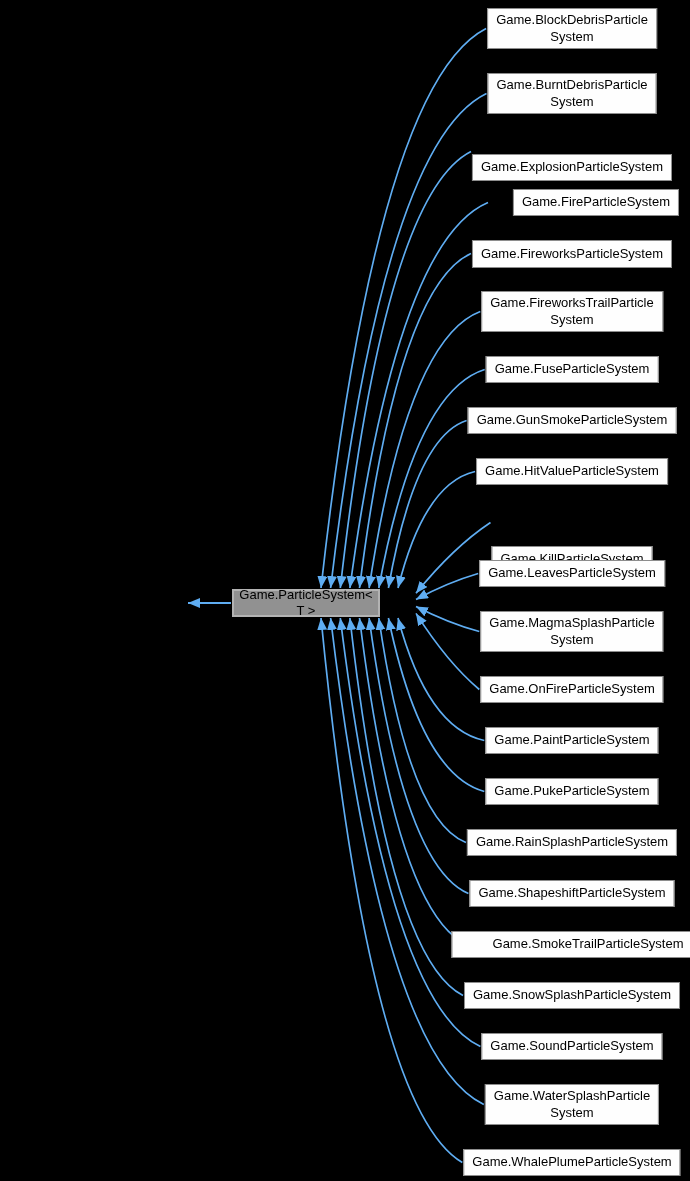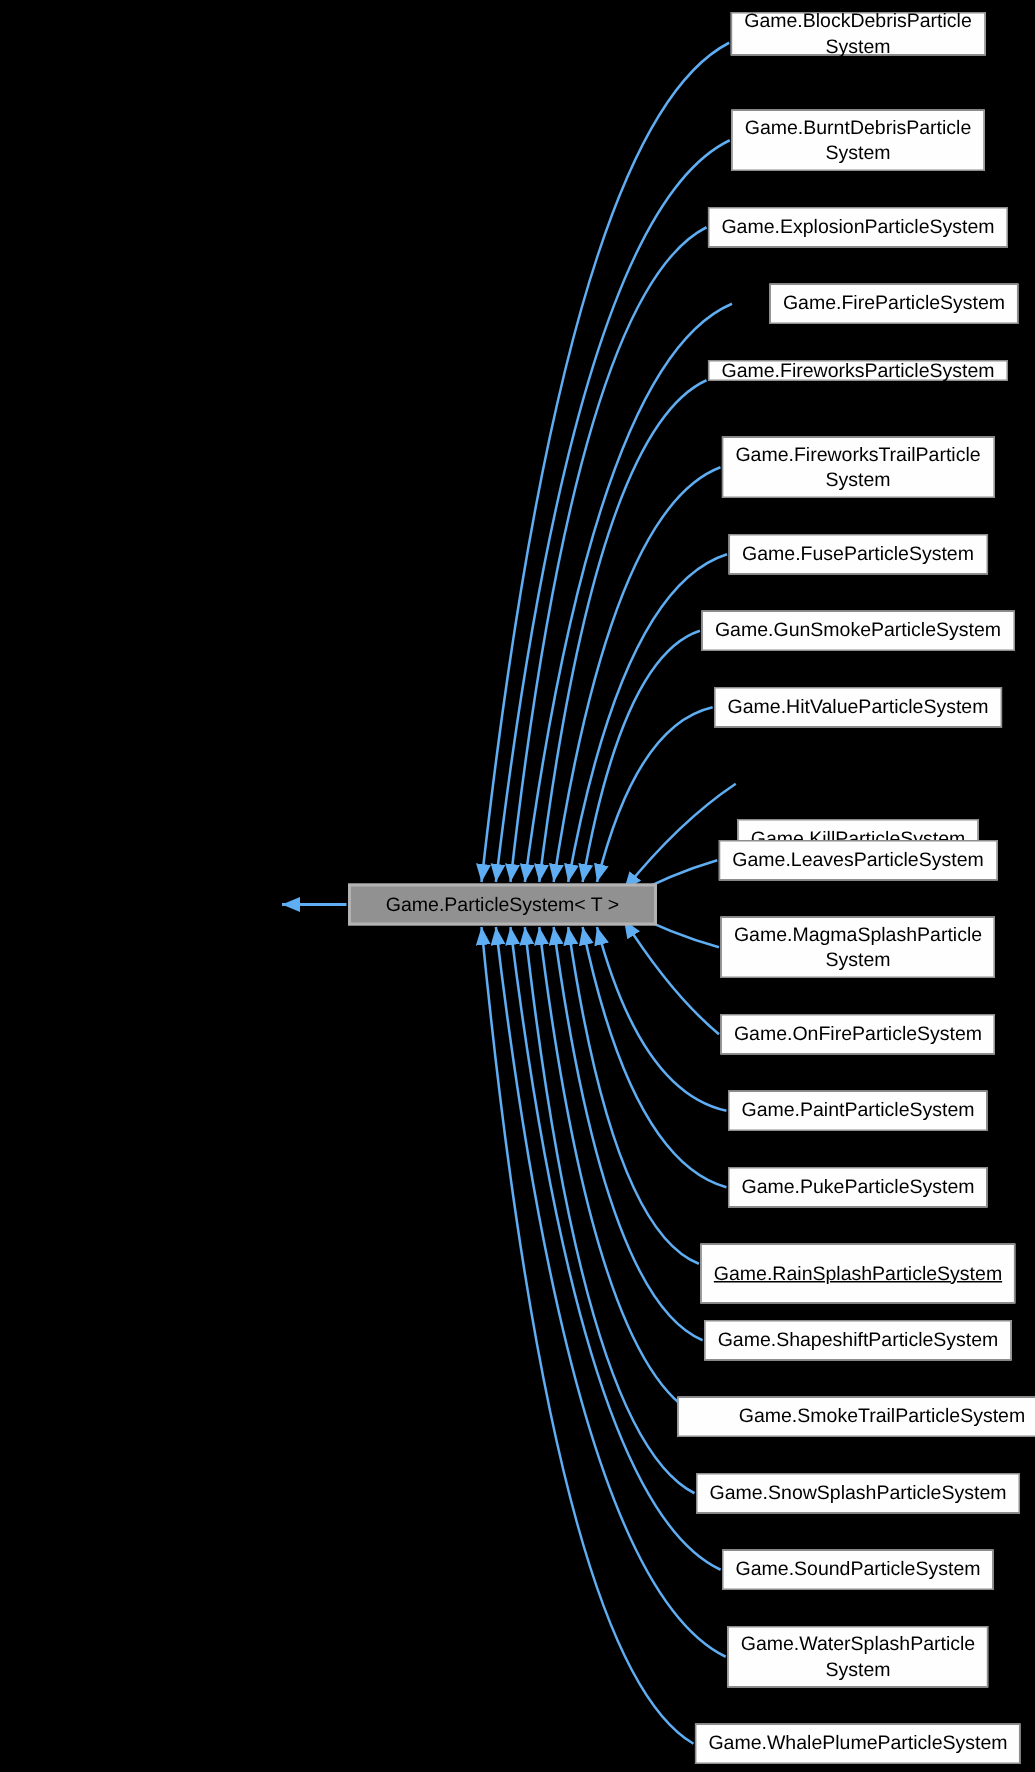--- a/index.html
+++ b/index.html
@@ -21,21 +21,21 @@
   .node{
     position:absolute;box-sizing:border-box;
     display:flex;align-items:center;justify-content:center;
     text-align:center;background:var(--node-fill);
     border:1.5px solid var(--node-border);
     white-space:pre-line;line-height:16.5px;padding:0 8px;
     z-index:2;
   }
   .node.base{left:4px;top:589px;width:181px;height:28px;}
   .node.center{
-    left:232px;top:589px;width:206px;height:28px;
+    left:232px;top:589px;width:148px;height:28px;
     background:var(--center-fill);border:2px solid var(--center-border);
   }
   .node.derived{left:572px;transform:translateX(-50%);}
 </style>
 </head>
 <body>
 
 <div class="canvas">
   <svg id="edge-layer" width="690" height="1181" viewBox="0 0 690 1181">
       <defs>
@@ -65,40 +65,40 @@
       <path d="M 478.2 573.5 Q 447.1 582.6 416.0 599.5" fill="none" stroke="#5fadf2" stroke-width="1.7" marker-end="url(#arrowhead)"></path>
       <path d="M 479.3 631.5 Q 447.6 622.7 416.0 606.4" fill="none" stroke="#5fadf2" stroke-width="1.7" marker-end="url(#arrowhead)"></path>
       <path d="M 479.3 689.5 Q 447.6 662.9 416.0 613.4" fill="none" stroke="#5fadf2" stroke-width="1.7" marker-end="url(#arrowhead)"></path>
       <path d="M 231 603 L 188 603" fill="none" stroke="#5fadf2" stroke-width="2" marker-end="url(#arrowhead)"></path>
     </svg>
 
 
   <div class="node center" id="center-node">Game.ParticleSystem&lt; T &gt;</div>
 
   <div id="derived-container">
-      <div class="node derived" style="top: 8px; height: 29px;">Game.BlockDebrisParticle
+      <div class="node derived" style="top: 8px; height: 41px;">Game.BlockDebrisParticle
 System</div>
       <div class="node derived" style="top: 73px; height: 41px;">Game.BurntDebrisParticle
 System</div>
-      <div class="node derived" style="top: 138px; height: 27px;">Game.ExplosionParticleSystem</div>
+      <div class="node derived" style="top: 154px; height: 27px;">Game.ExplosionParticleSystem</div>
       <div class="node derived" style="top: 189px; height: 27px; margin-left: 24px;">Game.FireParticleSystem</div>
-      <div class="node derived" style="top: 240px; height: 14px;">Game.FireworksParticleSystem</div>
+      <div class="node derived" style="top: 240px; height: 28px;">Game.FireworksParticleSystem</div>
       <div class="node derived" style="top: 291px; height: 41px;">Game.FireworksTrailParticle
 System</div>
       <div class="node derived" style="top: 356px; height: 27px;">Game.FuseParticleSystem</div>
       <div class="node derived" style="top: 407px; height: 27px;">Game.GunSmokeParticleSystem</div>
       <div class="node derived" style="top: 458px; height: 27px;">Game.HitValueParticleSystem</div>
       <div class="node derived" style="top: 509px; height: 27px; margin-top: 37px;">Game.KillParticleSystem</div>
       <div class="node derived" style="top: 560px; height: 27px;">Game.LeavesParticleSystem</div>
       <div class="node derived" style="top: 611px; height: 41px;">Game.MagmaSplashParticle
 System</div>
       <div class="node derived" style="top: 676px; height: 27px;">Game.OnFireParticleSystem</div>
       <div class="node derived" style="top: 727px; height: 27px;">Game.PaintParticleSystem</div>
       <div class="node derived" style="top: 778px; height: 27px;">Game.PukeParticleSystem</div>
-      <div class="node derived" style="top: 829px; height: 40px; text-decoration: underline;">Game.RainSplashParticleSystem</div>
+      <div class="node derived" style="top: 829px; height: 27px;">Game.RainSplashParticleSystem</div>
       <div class="node derived" style="top: 880px; height: 27px;">Game.ShapeshiftParticleSystem</div>
       <div class="node derived" style="top: 931px; height: 27px; padding-left: 40px;">Game.SmokeTrailParticleSystem</div>
       <div class="node derived" style="top: 982px; height: 27px;">Game.SnowSplashParticleSystem</div>
       <div class="node derived" style="top: 1033px; height: 27px;">Game.SoundParticleSystem</div>
       <div class="node derived" style="top: 1084px; height: 41px;">Game.WaterSplashParticle
 System</div>
       <div class="node derived" style="top: 1149px; height: 27px;">Game.WhalePlumeParticleSystem</div>
     </div>
 </div>
 

